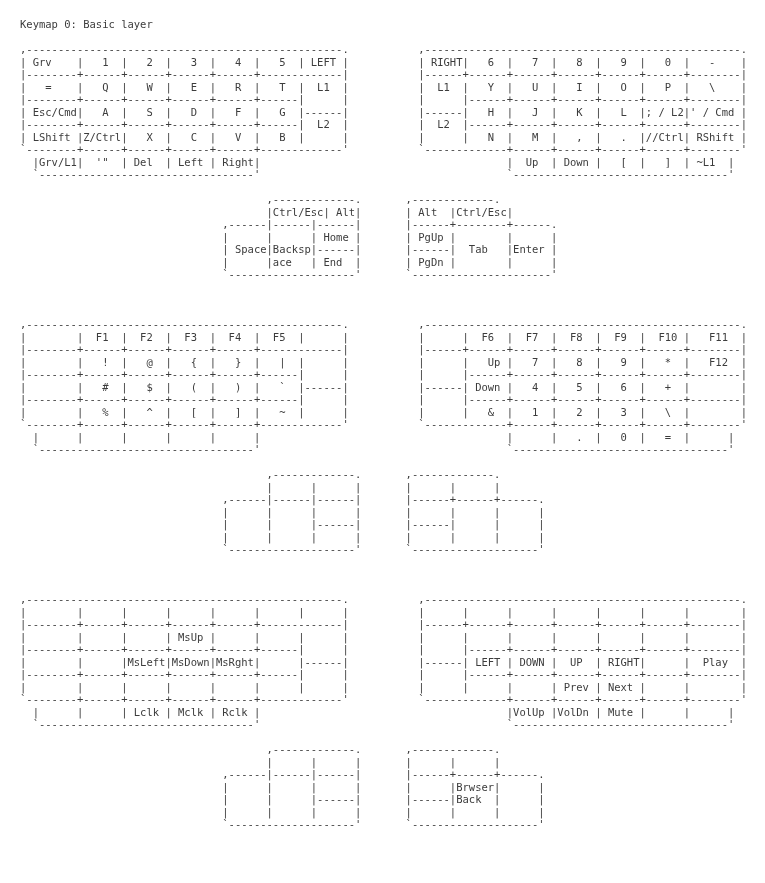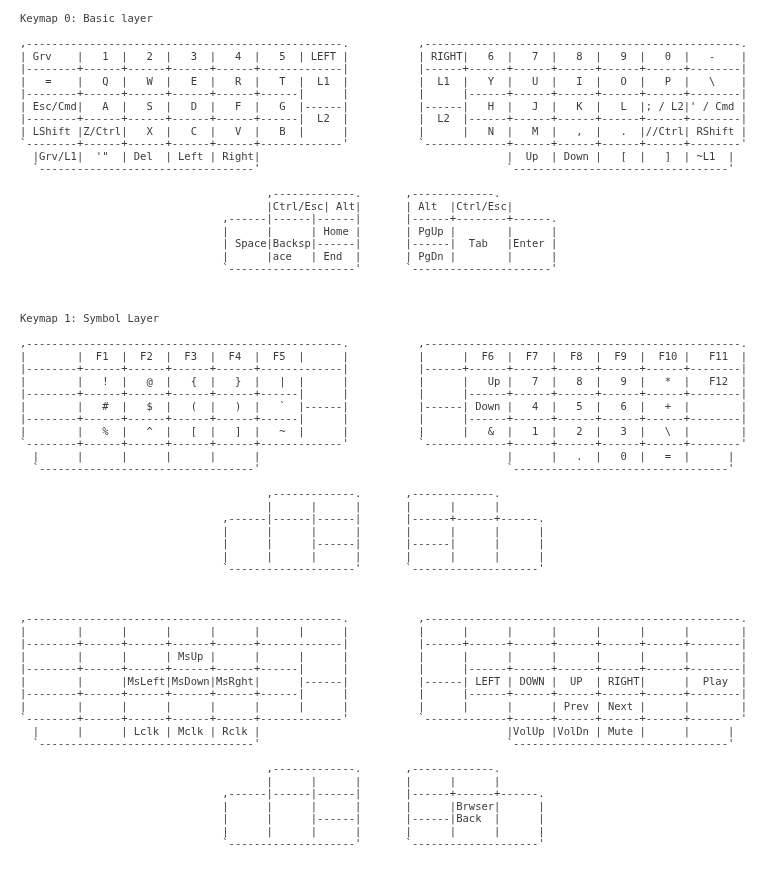--- a/index.html
+++ b/index.html
@@ -7,21 +7,21 @@
     padding: 0;
     background: #ffffff;
   }
   body {
     width: 765px;
     height: 883px;
     overflow: hidden;
   }
   .doc {
     box-sizing: border-box;
-    padding: 12px 0 0 20px;
+    padding: 18px 0 0 20px;
     font-family: "DejaVu Sans Mono", "Liberation Mono", monospace;
     font-size: 10.5px;
     line-height: 12.5px;
     color: #3c3c3c;
   }
   .keymap-section {
     margin: 0 0 37.5px 0;
   }
   .keymap-title {
     white-space: pre;
@@ -58,21 +58,20 @@
                                        ,-------------.       ,-------------.
                                        |Ctrl/Esc| Alt|       | Alt  |Ctrl/Esc|
                                 ,------|------|------|       |------+--------+------.
                                 |      |      | Home |       | PgUp |        |      |
                                 | Space|Backsp|------|       |------|  Tab   |Enter |
                                 |      |ace   | End  |       | PgDn |        |      |
                                 `--------------------'       `----------------------'</pre>
   </section>
 
   <section class="keymap-section">
-    <div class="keymap-title">Keymap 1: Symbol Layer</div>
     <pre class="keymap-art">,--------------------------------------------------.           ,--------------------------------------------------.
 |        |  F1  |  F2  |  F3  |  F4  |  F5  |      |           |      |  F6  |  F7  |  F8  |  F9  |  F10 |   F11  |
 |--------+------+------+------+------+-------------|           |------+------+------+------+------+------+--------|
 |        |   !  |   @  |   {  |   }  |   |  |      |           |      |   Up |   7  |   8  |   9  |   *  |   F12  |
 |--------+------+------+------+------+------|      |           |      |------+------+------+------+------+--------|
 |        |   #  |   $  |   (  |   )  |   `  |------|           |------| Down |   4  |   5  |   6  |   +  |        |
 |--------+------+------+------+------+------|      |           |      |------+------+------+------+------+--------|
 |        |   %  |   ^  |   [  |   ]  |   ~  |      |           |      |   &amp;  |   1  |   2  |   3  |   \  |        |
 `--------+------+------+------+------+-------------'           `-------------+------+------+------+------+--------'
   |      |      |      |      |      |                                       |      |   .  |   0  |   =  |      |

